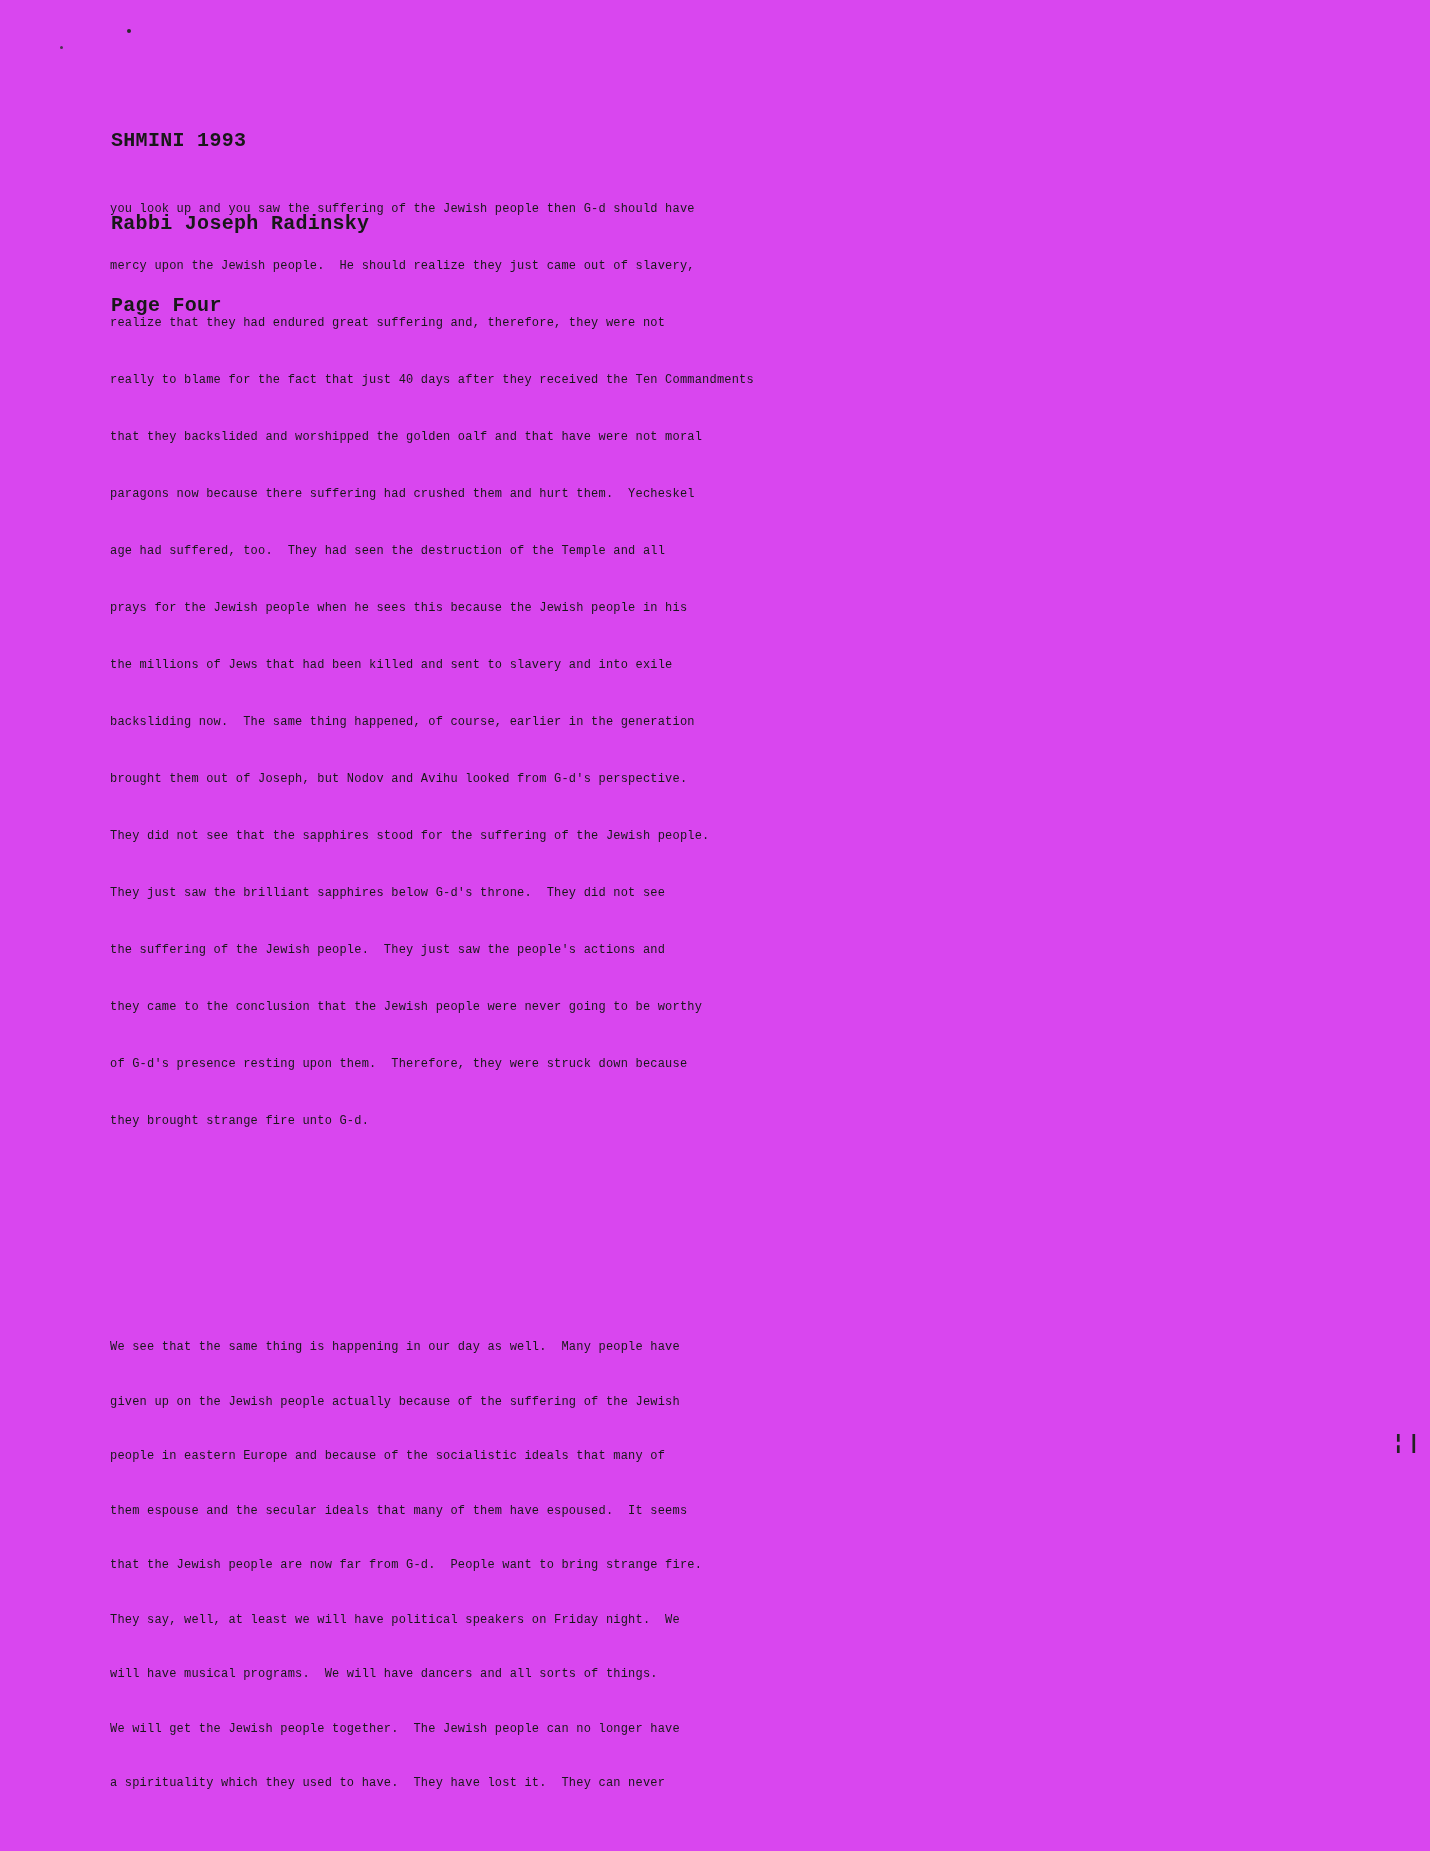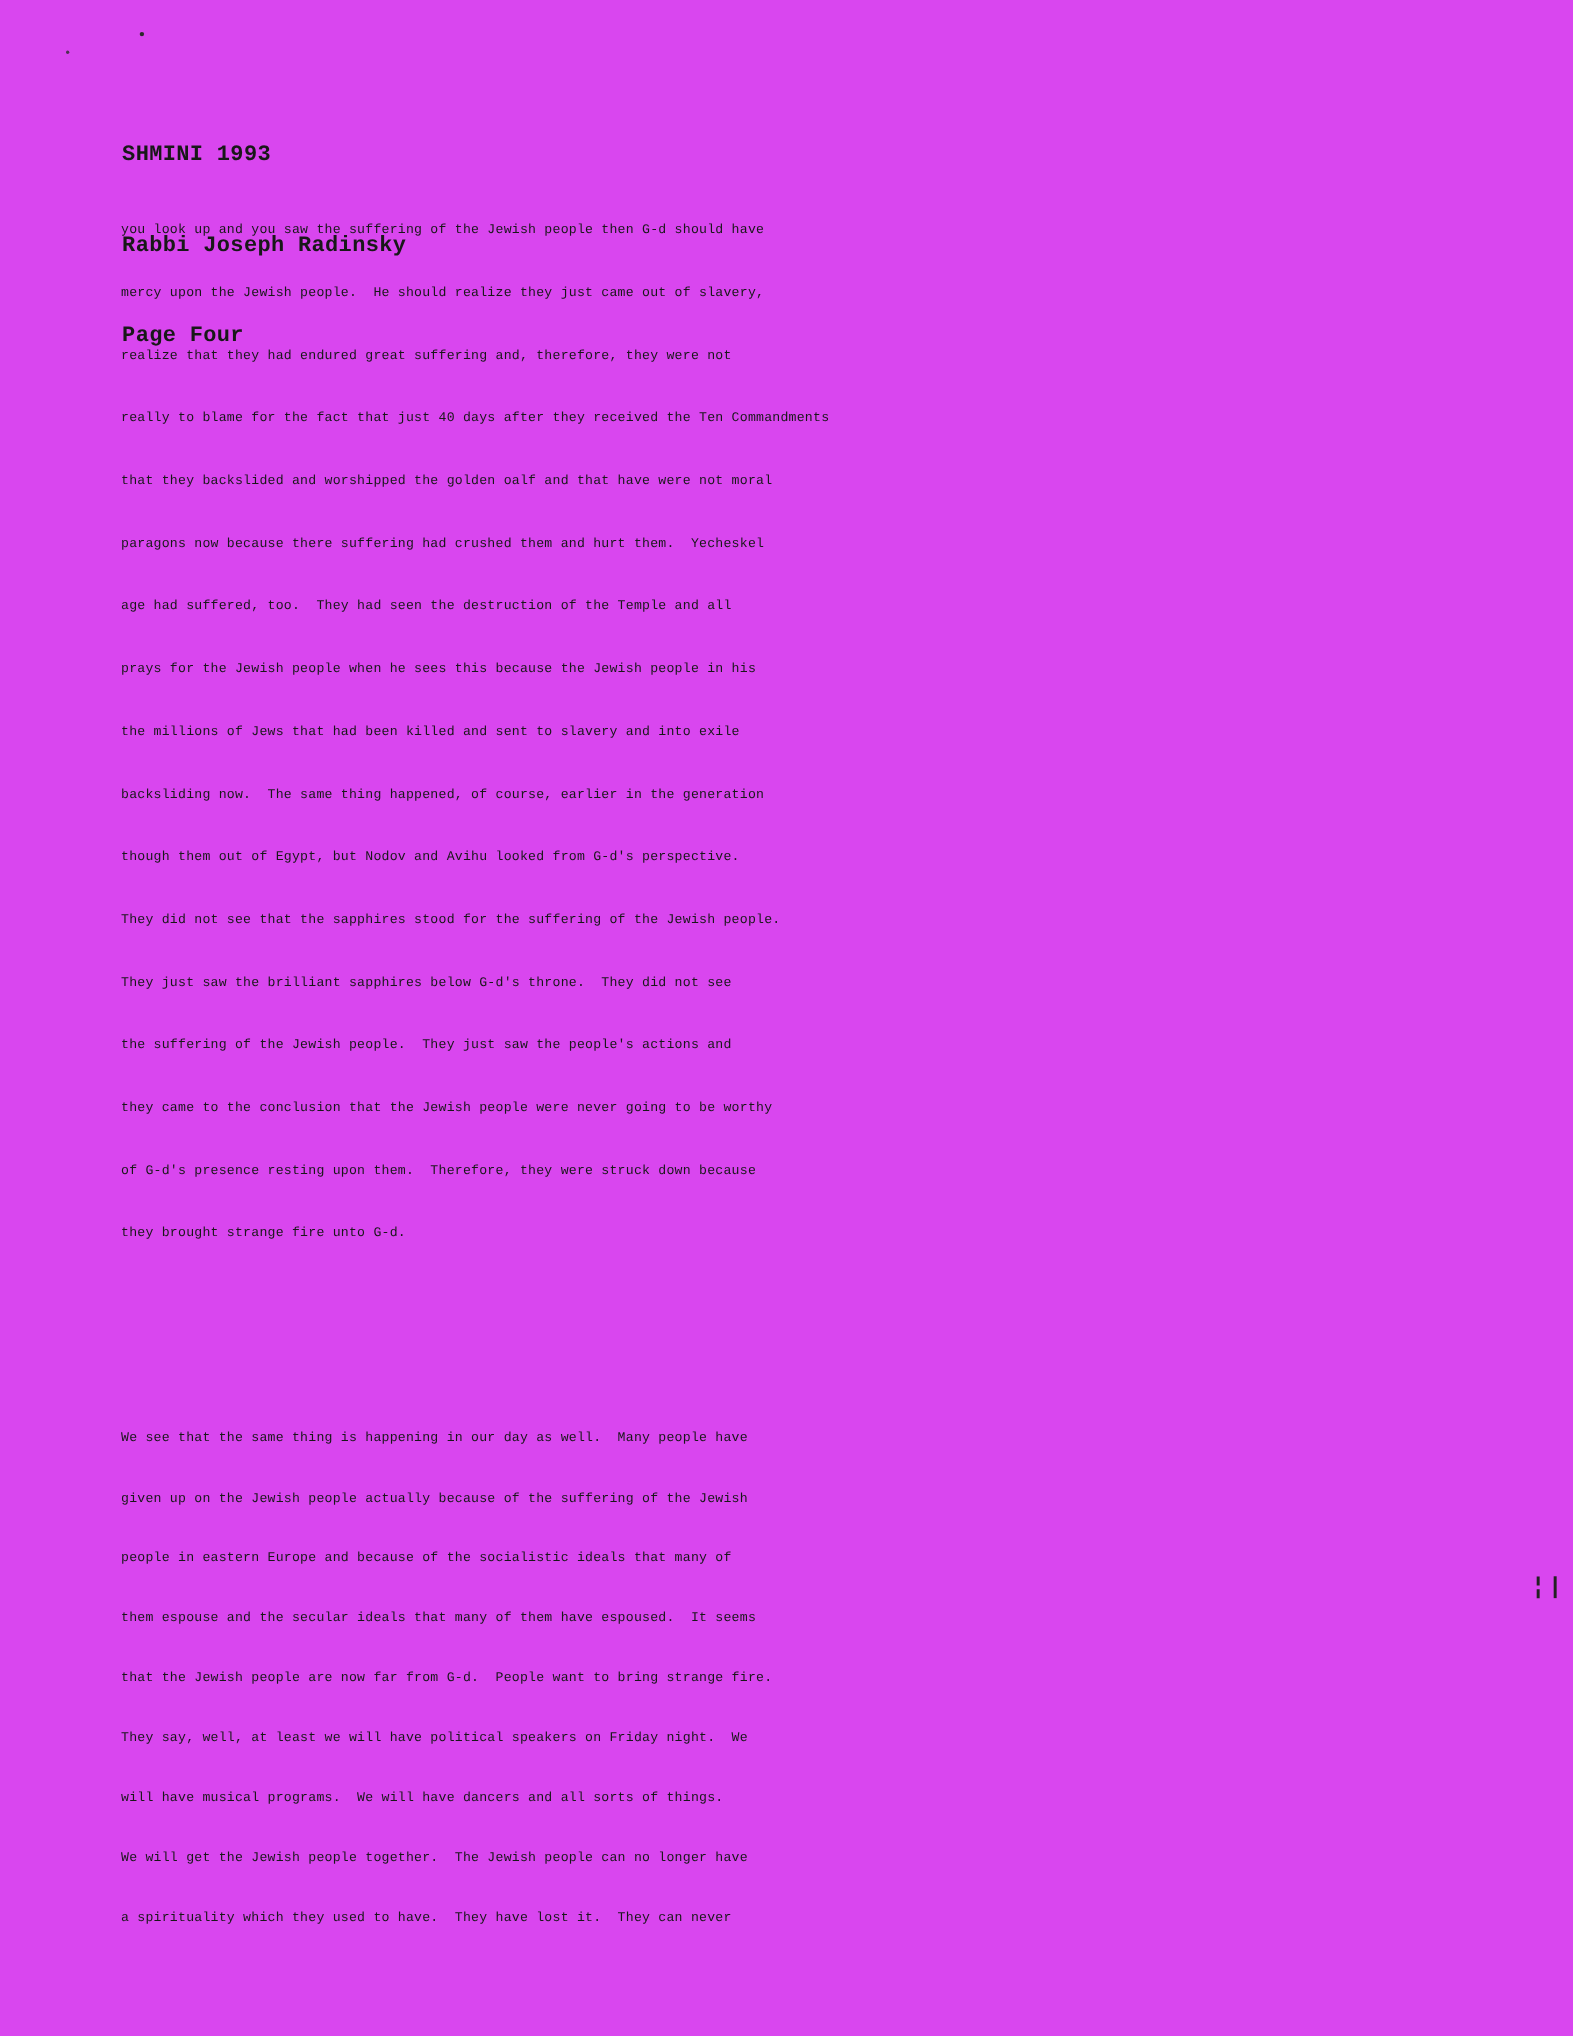--- a/index.html
+++ b/index.html
@@ -16,21 +16,21 @@
   .speck2{left:60px;top:46px;width:3px;height:3px;opacity:.8;}
   .doc-header{
     position:absolute;left:111px;top:72px;
     font-size:20px;line-height:27.5px;
     white-space:pre;
     font-weight:bold;
     letter-spacing:.3px;
   }
   .para{position:absolute;left:110px;right:40px;}
   .para1{top:180px;}
-  .para2{top:1280px;}
+  .para2{top:1320px;}
   .line{
     white-space:pre;
     font-size:12px;
     letter-spacing:.2px;
     display:flex;align-items:center;
   }
   .para1 .line{height:57px;}
   .para2 .line{height:54.5px;}
   .margin-mark{
     position:absolute;left:1392px;top:1432px;
@@ -57,21 +57,21 @@
     <div class="line">you look up and you saw the suffering of the Jewish people then G-d should have</div>
     <div class="line">mercy upon the Jewish people.  He should realize they just came out of slavery,</div>
     <div class="line">realize that they had endured great suffering and, therefore, they were not</div>
     <div class="line">really to blame for the fact that just 40 days after they received the Ten Commandments</div>
     <div class="line">that they backslided and worshipped the golden oalf and that have were not moral</div>
     <div class="line">paragons now because there suffering had crushed them and hurt them.  Yecheskel</div>
     <div class="line">age had suffered, too.  They had seen the destruction of the Temple and all</div>
     <div class="line">prays for the Jewish people when he sees this because the Jewish people in his</div>
     <div class="line">the millions of Jews that had been killed and sent to slavery and into exile</div>
     <div class="line">backsliding now.  The same thing happened, of course, earlier in the generation</div>
-    <div class="line">though them out of Egypt, but Nodov and Avihu looked from G-d's perspective.</div>
+    <div class="line">brought them out of Joseph, but Nodov and Avihu looked from G-d's perspective.</div>
     <div class="line">They did not see that the sapphires stood for the suffering of the Jewish people.</div>
     <div class="line">They just saw the brilliant sapphires below G-d's throne.  They did not see</div>
     <div class="line">the suffering of the Jewish people.  They just saw the people's actions and</div>
     <div class="line">they came to the conclusion that the Jewish people were never going to be worthy</div>
     <div class="line">of G-d's presence resting upon them.  Therefore, they were struck down because</div>
     <div class="line">they brought strange fire unto G-d.</div>
   </section>
 
   <section class="para para2">
     <div class="line">We see that the same thing is happening in our day as well.  Many people have</div>

